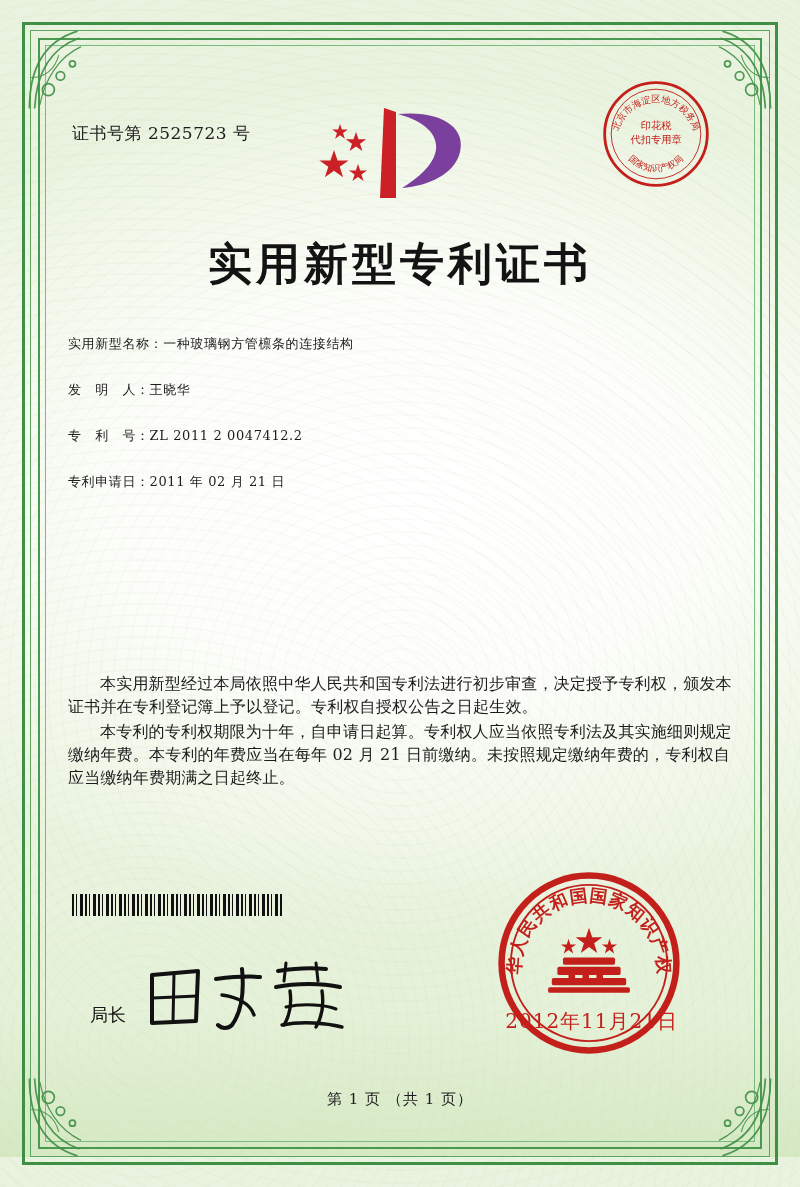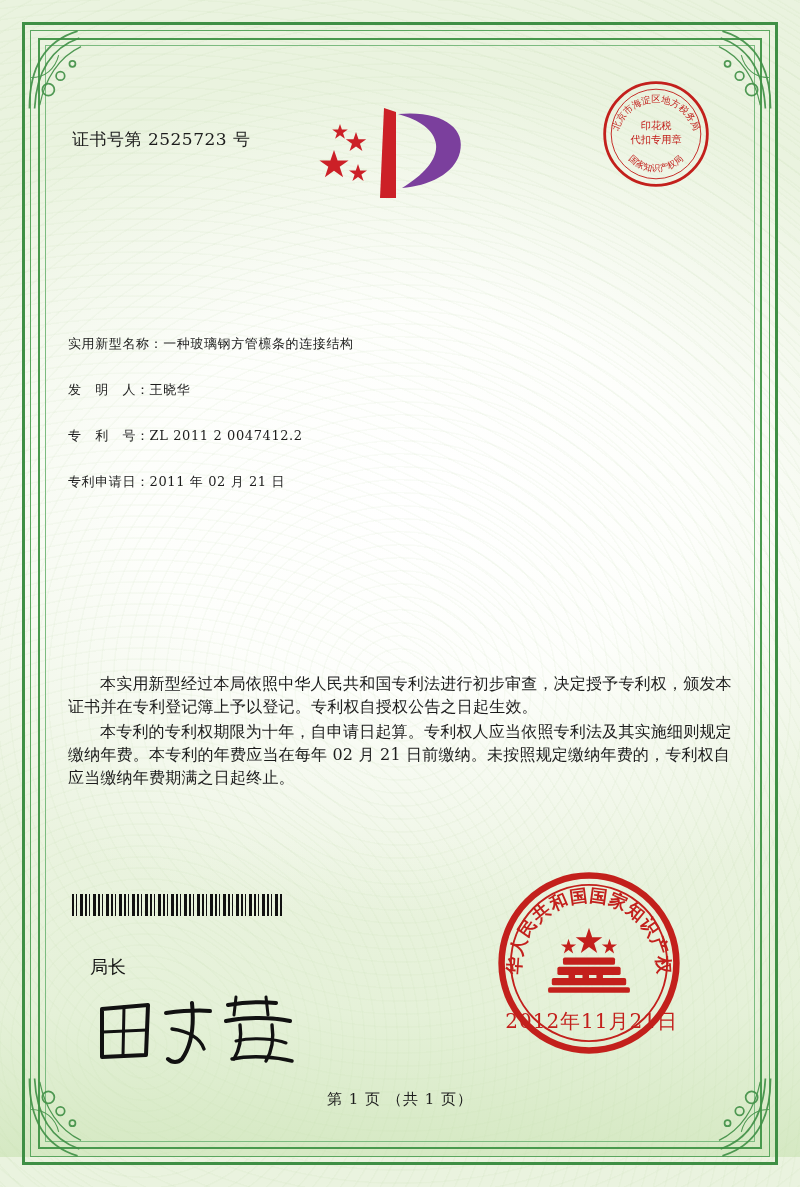--- a/index.html
+++ b/index.html
@@ -68,21 +68,21 @@
   .corner.bl { left: 26px;  bottom: 26px; transform: scaleY(-1); }
   .corner.br { right: 26px; bottom: 26px; transform: scale(-1,-1); }
 
   
   .content {
     position: absolute;
     left: 60px; right: 60px; top: 60px; bottom: 60px;
   }
   .cert-no {
     position: absolute;
-    left: 12px; top: 68px;
+    left: 12px; top: 62px;
     font-size: 17px;
     color: #1b1b1b;
     letter-spacing: .5px;
     font-family: "DejaVu Serif", "Liberation Serif", serif;
   }
   
   .logo {
     position: absolute;
     left: 50%; top: 42px;
     transform: translateX(-50%);
@@ -138,21 +138,21 @@
       transparent 5px, transparent 8px,
       #111 8px, #111 11px,
       transparent 11px, transparent 13px);
   }
 
   
   .sig-row {
     position: absolute;
     left: 30px; top: 895px;
     display: flex;
-    flex-direction: column;
+    align-items: flex-end;
   }
   .sig-label {
     font-size: 18px;
     color: #141414;
     margin-right: 14px;
     padding-bottom: 10px;
   }
   .signature {
     width: 215px; height: 82px;
     color: #111;
@@ -262,20 +262,21 @@
 
         <g fill="#cc2027">
           <polygon points="24,48 27.6,58.4 38.6,58.4 29.7,64.8 33.1,75.2 24,68.8 14.9,75.2 18.3,64.8 9.4,58.4 20.4,58.4"></polygon>
           <polygon points="46,30 48.5,37.3 56.2,37.3 50,41.8 52.4,49.1 46,44.6 39.6,49.1 42,41.8 35.8,37.3 43.5,37.3"></polygon>
           <polygon points="48,62 50.2,68.5 57,68.5 51.4,72.5 53.6,79 48,75 42.4,79 44.6,72.5 39,68.5 45.8,68.5"></polygon>
           <polygon points="30,22 31.9,27.6 37.8,27.6 33,31.1 34.9,36.7 30,33.2 25.1,36.7 27,31.1 22.2,27.6 28.1,27.6"></polygon>
         </g>
       </svg>
     </div>
 
+    <div class="title">实用新型专利证书</div>
 
     <div class="fields">
       <div class="field">
         <span class="lbl">实用新型名称：</span><span class="val">一种玻璃钢方管檩条的连接结构</span>
       </div>
       <div class="field">
         <span class="lbl">发　明　人：</span><span class="val">王晓华</span>
       </div>
       <div class="field">
         <span class="lbl">专　利　号：</span><span class="val">ZL 2011 2 0047412.2</span>

